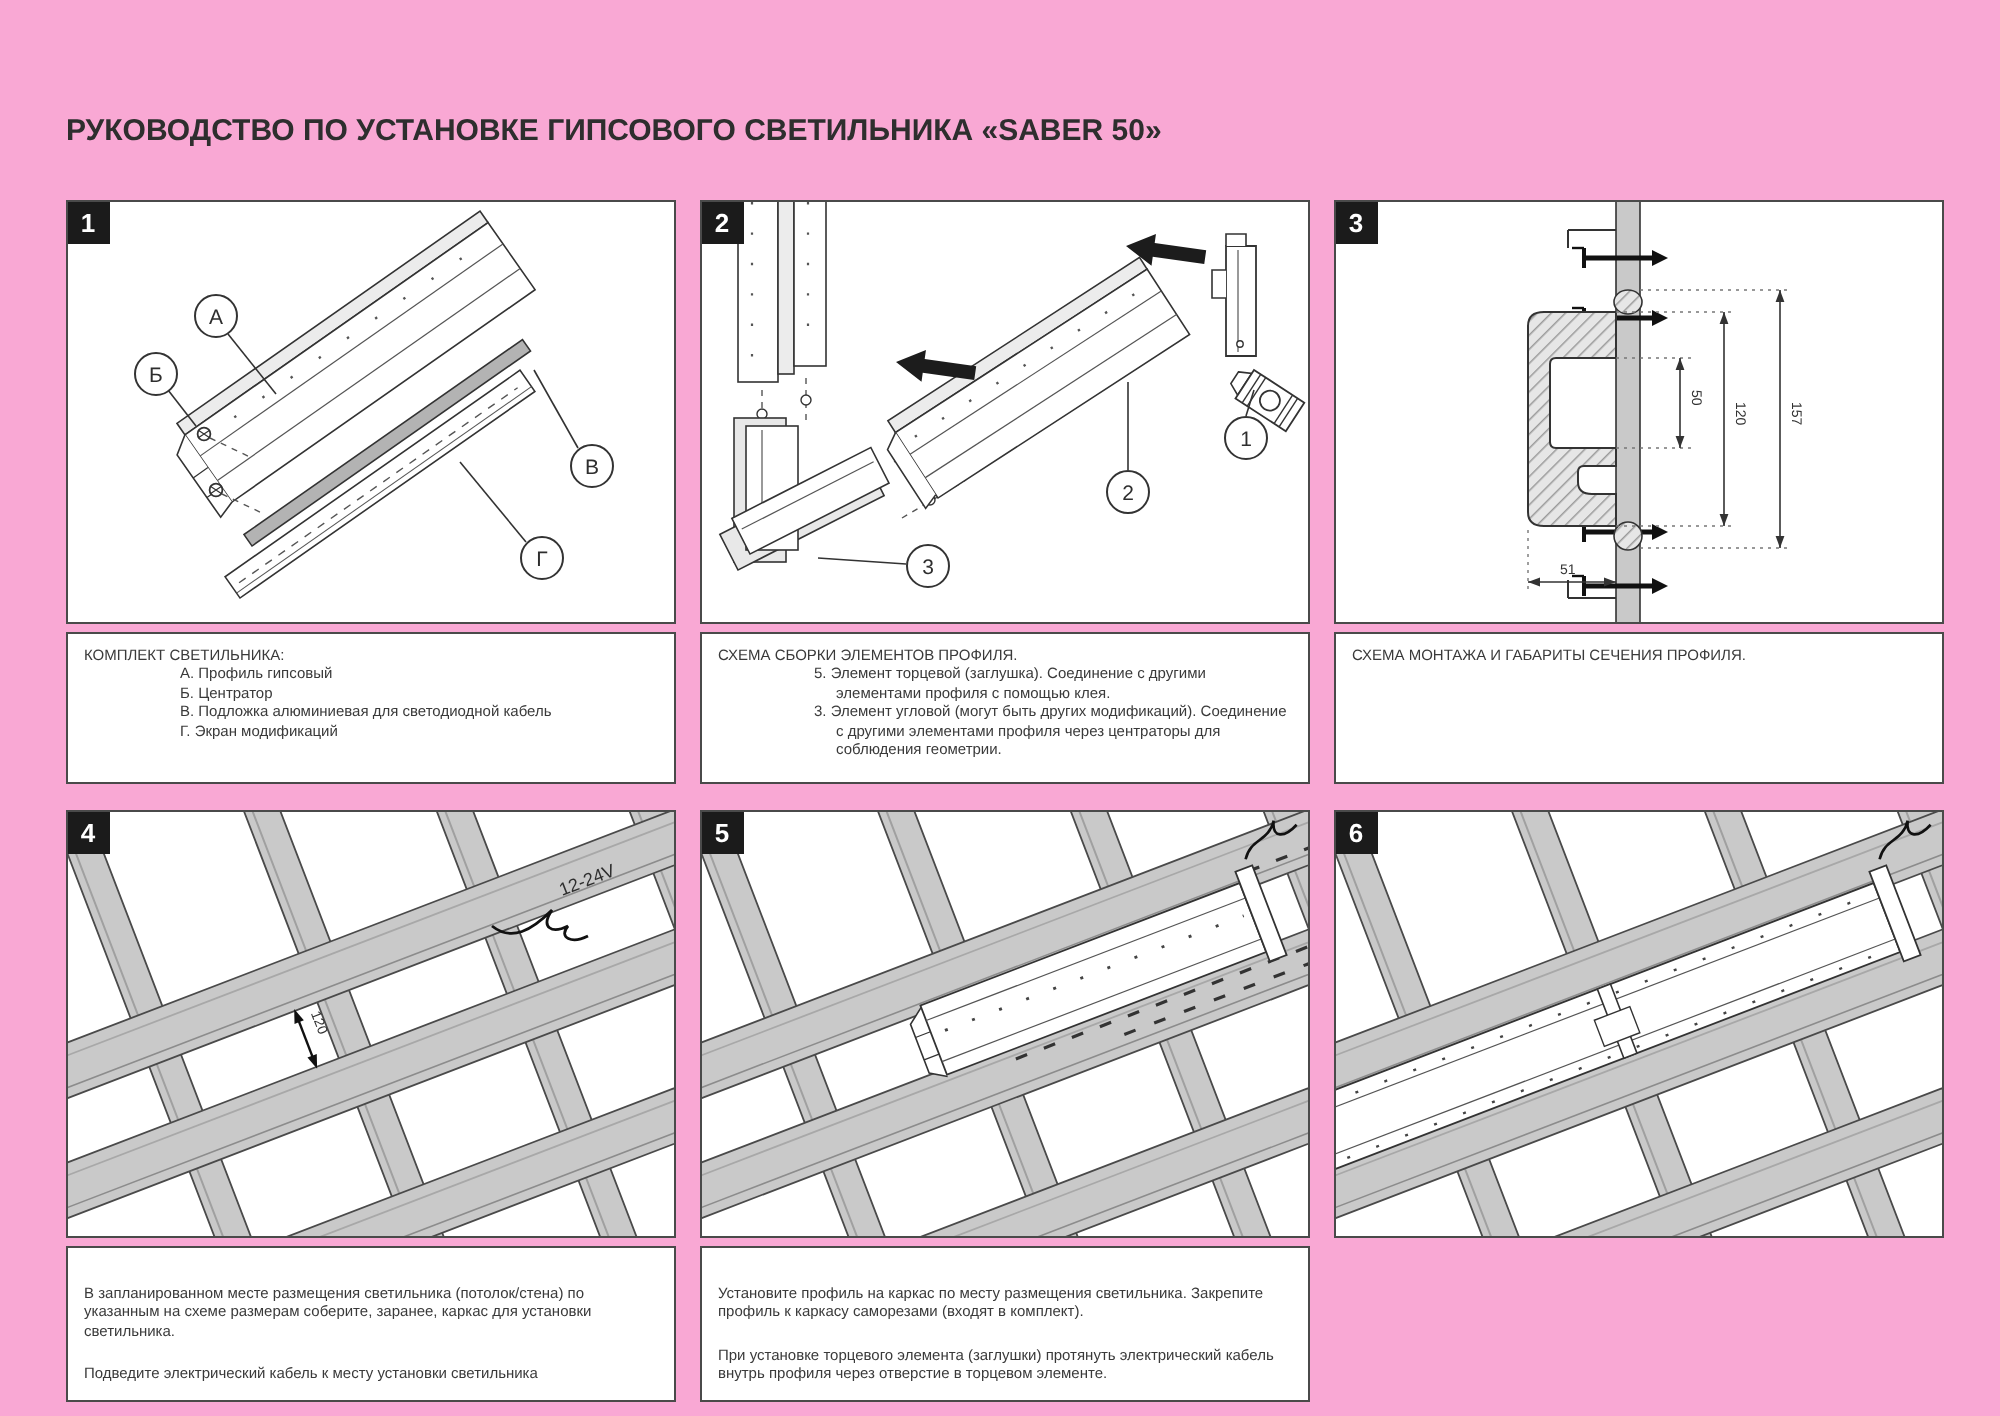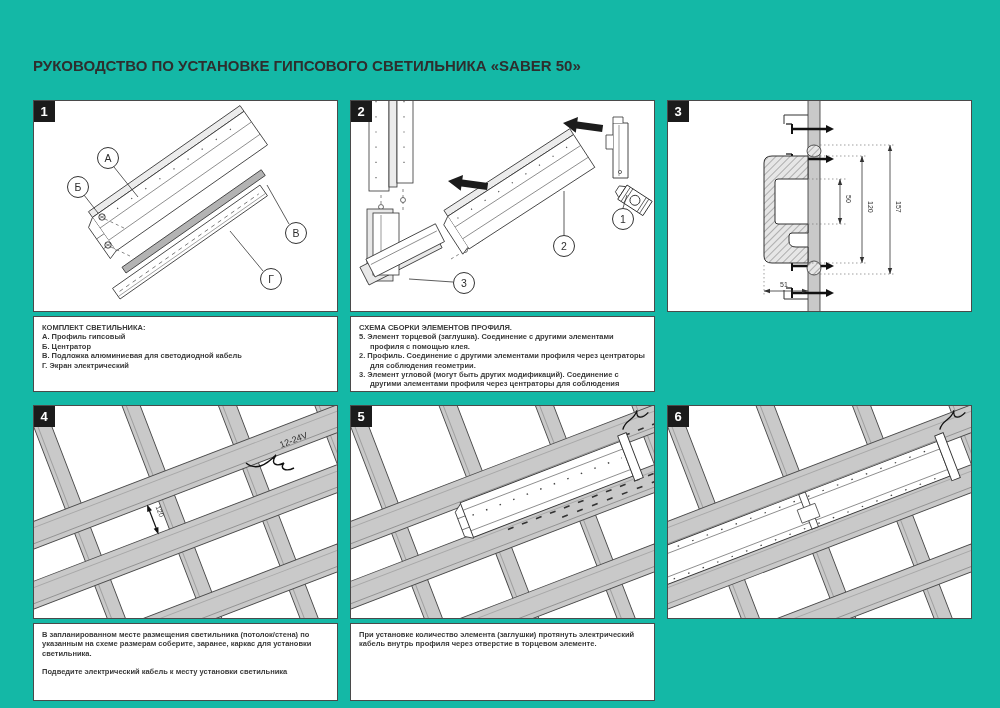--- a/index.html
+++ b/index.html
@@ -1,31 +1,31 @@
 <!DOCTYPE html>
 <html style="--badge-bg: #1b1b1b; --line: #3c3c3c; --metal: #c9c9c9; --metal-dark: #4a4a4a; --strip: #b3b3b3; --text: #333333;"><head>
 <meta charset="utf-8">
 <style>
   html,body{margin:0;padding:0;background:#fff;}
-  .page{position:relative;width:1000px;height:708px;background:#14b8a6;
+  .page{position:relative;width:1000px;height:708px;background:#f9a8d4;
         font-family:"Liberation Sans",sans-serif;color:var(--text,#333);overflow:hidden;}
   .doc-title{position:absolute;left:33px;top:57px;font-size:15px;font-weight:bold;
              color:#2e2e2e;white-space:nowrap;}
   .panel{position:absolute;width:305px;}
   .figure{position:relative;height:210px;border:1px solid #4a4a4a;background:#fff;overflow:hidden;}
   .row2 .figure{height:212px;}
   .badge{position:absolute;top:-1px;left:-1px;width:22px;height:22px;
          background:var(--badge-bg,#1b1b1b);color:#fff;font-size:13px;font-weight:bold;
          display:flex;align-items:center;justify-content:center;z-index:3;}
   .caption{margin-top:4px;border:1px solid #4a4a4a;background:#fff;height:68px;
            padding:6px 8px 0 8px;font-size:7.5px;line-height:9.4px;color:#3a3a3a;
-           box-sizing:content-box;overflow:hidden;font-weight:bold;}
+           box-sizing:content-box;overflow:hidden;}
   .row2 .caption{height:70px;}
-  .caption p{margin:0 0 9px 0;}
-  .citem{padding-left:11px;text-indent:-11px;}
+  .caption p{margin:12px 0 9px 0;}
+  .citem{padding-left:11px;text-indent:-11px;margin-left:48px;}
   svg{display:block;}
   svg text{font-family:"Liberation Sans",sans-serif;fill:#2e2e2e;}
   .callout-txt{font-size:10.5px;}
   .dim-txt{font-size:7px;fill:#333;}
 </style>
 </head>
 <body>
 
 <div class="page">
 
@@ -113,21 +113,21 @@
           <circle cx="237" cy="178" r="10.5" fill="#fff" stroke="#333" stroke-width="1"></circle>
           <text class="callout-txt" x="237" y="178" text-anchor="middle" dy="0.36em">Г</text>
         </g>
       </svg>
     </div>
     <div class="caption">
       <div>КОМПЛЕКТ СВЕТИЛЬНИКА:</div>
       <div class="citem">А. Профиль гипсовый</div>
       <div class="citem">Б. Центратор</div>
       <div class="citem">В. Подложка алюминиевая для светодиодной кабель</div>
-      <div class="citem">Г. Экран электрический</div>
+      <div class="citem">Г. Экран модификаций</div>
     </div>
   </div>
 
   <div class="panel row1" style="left:350px;top:100px;">
     <div class="figure">
       <div class="badge">2</div>
       <svg viewBox="0 0 305 210" width="305" height="210">
 
         <g>
           <rect x="18" y="-10" width="20" height="100" fill="#fff" stroke="#333" stroke-width="0.8"></rect>
@@ -208,21 +208,20 @@
         <g>
           <line x1="102" y1="181" x2="58" y2="178" stroke="#333" stroke-width="0.8"></line>
           <circle cx="113" cy="182" r="10.5" fill="#fff" stroke="#333" stroke-width="1"></circle>
           <text class="callout-txt" x="113" y="182" text-anchor="middle" dy="0.36em">3</text>
         </g>
       </svg>
     </div>
     <div class="caption">
       <div>СХЕМА СБОРКИ ЭЛЕМЕНТОВ ПРОФИЛЯ.</div>
       <div class="citem">5. Элемент торцевой (заглушка). Соединение с другими элементами профиля с помощью клея.</div>
-      <div class="citem">2. Профиль. Соединение с другими элементами профиля через центраторы для соблюдения геометрии.</div>
       <div class="citem">3. Элемент угловой (могут быть других модификаций). Соединение с другими элементами профиля через центраторы для соблюдения геометрии.</div>
     </div>
   </div>
 
   <div class="panel row1" style="left:667px;top:100px;">
     <div class="figure">
       <div class="badge">3</div>
       <svg viewBox="0 0 305 210" width="305" height="210">
 
         <rect x="140" y="-4" width="12" height="218" fill="#c9c9c9" stroke="#333" stroke-width="0.8"></rect>
@@ -292,20 +291,23 @@
         </g>
 
         <g>
           <line x1="96" y1="190" x2="140" y2="190" stroke="#333" stroke-width="0.8"></line>
           <polygon points="96,190 102,187.8 102,192.2" fill="#333"></polygon>
           <polygon points="140,190 134,187.8 134,192.2" fill="#333"></polygon>
           <text class="dim-txt" x="112" y="186">51</text>
         </g>
       </svg>
     </div>
+    <div class="caption">
+      <div>СХЕМА МОНТАЖА И ГАБАРИТЫ СЕЧЕНИЯ ПРОФИЛЯ.</div>
+    </div>
   </div>
 
   <div class="panel row2" style="left:33px;top:405px;">
     <div class="figure">
       <div class="badge">4</div>
       <svg viewBox="0 0 305 212" width="305" height="212">
         <use href="#framegrid"></use>
         <g transform="rotate(-21 152 105)">
           <line x1="118" y1="88" x2="118" y2="114" stroke="#111" stroke-width="1.2"></line>
           <polygon points="118,85 115.5,92 120.5,92" fill="#111"></polygon>
@@ -340,21 +342,22 @@
             <line x1="150" y1="124" x2="330" y2="124" stroke-dasharray="6 9"></line>
             <line x1="205" y1="132" x2="330" y2="132" stroke-dasharray="6 10"></line>
             <line x1="292" y1="78" x2="340" y2="78" stroke-dasharray="6 9"></line>
           </g>
           <rect x="286" y="76" width="9" height="48" fill="#fff" stroke="#333" stroke-width="0.9"></rect>
           <path d="M293,72 c6,-9 14,-4 20,-13 c-4,8 2,10 10,6" stroke="#111" stroke-width="1.3" fill="none"></path>
         </g>
       </svg>
     </div>
     <div class="caption">
-      <p>При установке количество элемента (заглушки) протянуть электрический кабель внутрь профиля через отверстие в торцевом элементе.</p>
+      <p>Установите профиль на каркас по месту размещения светильника. Закрепите профиль к каркасу саморезами (входят в комплект).</p>
+      <p>При установке торцевого элемента (заглушки) протянуть электрический кабель внутрь профиля через отверстие в торцевом элементе.</p>
     </div>
   </div>
 
   <div class="panel row2" style="left:667px;top:405px;">
     <div class="figure">
       <div class="badge">6</div>
       <svg viewBox="0 0 305 212" width="305" height="212">
         <use href="#framegrid"></use>
         <g transform="rotate(-21 152 105)">
           <g>

